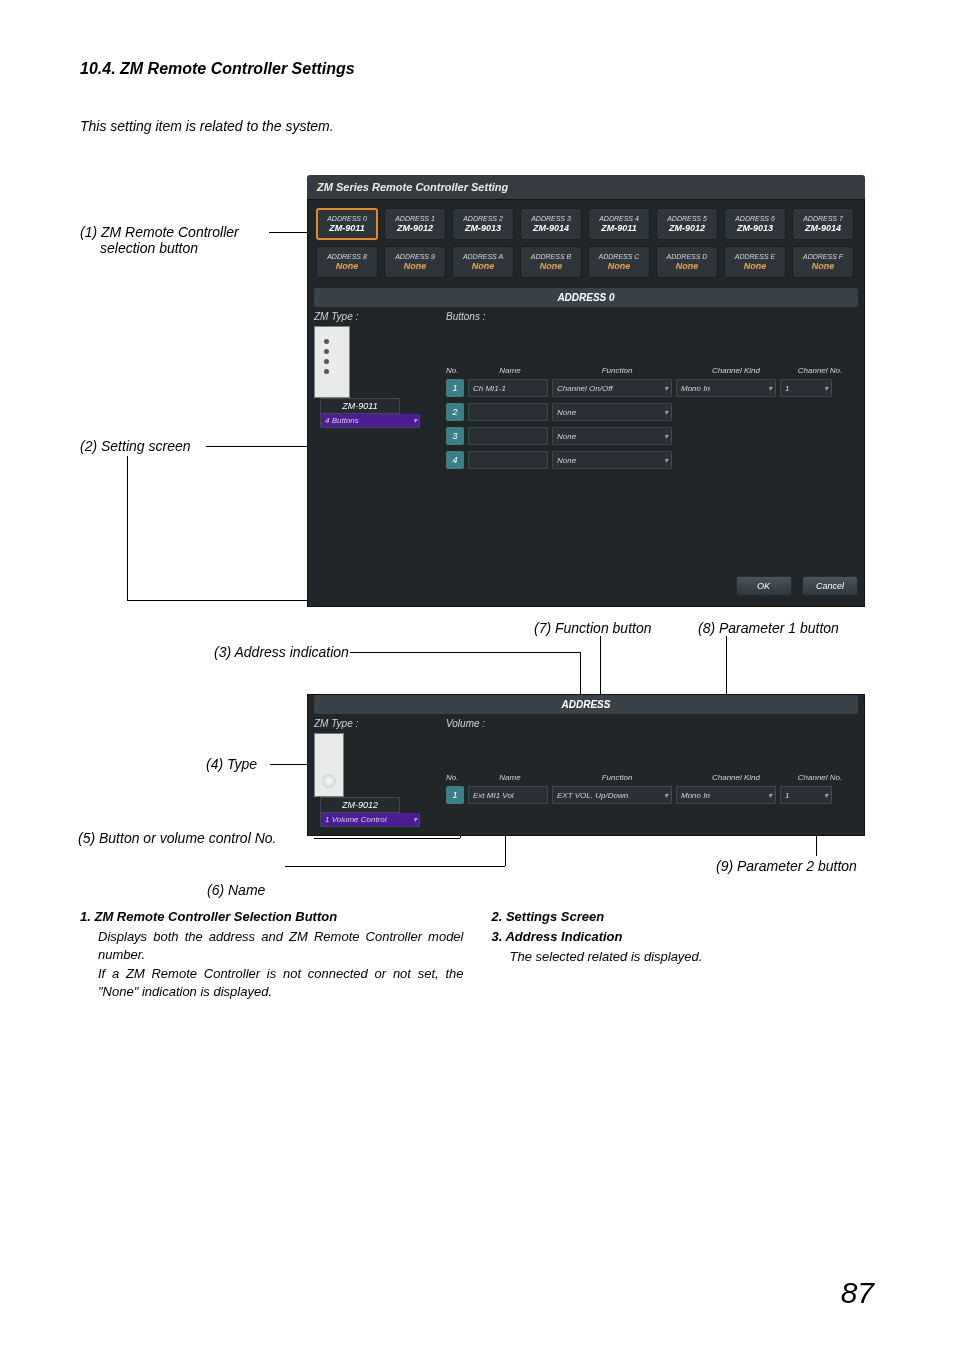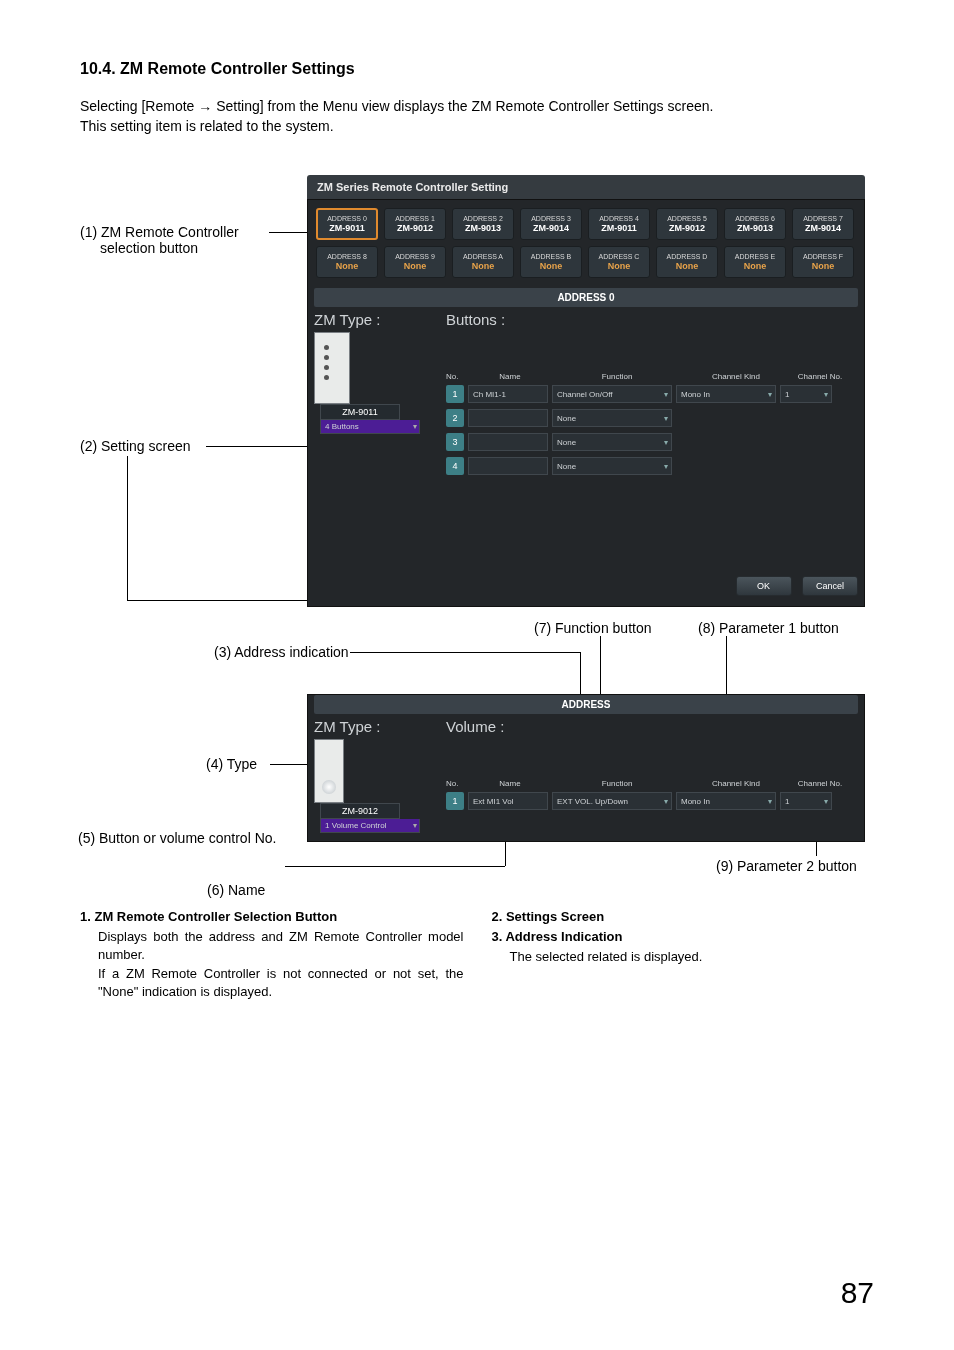--- a/index.html
+++ b/index.html
@@ -1,17 +1,17 @@
 <!DOCTYPE html>
 <html><head>
 <meta charset="utf-8">
 <style>
   * { box-sizing: border-box; margin: 0; padding: 0; }
   html, body { width: 954px; height: 1350px; background: #fff; font-family: Arial, Helvetica, sans-serif; color: #000; }
-  .page { position: relative; width: 954px; height: 1350px; padding: 60px 80px 40px 80px; }
+  .page { position: relative; width: 954px; height: 1350px; padding: 60px 80px 40px 80px; font-style: italic; }
 
   .section-title { font-size: 16px; font-weight: bold; margin-bottom: 18px; }
   .intro { font-size: 14px; line-height: 1.45; margin-bottom: 14px; }
 
   
   .callout { position: absolute; font-size: 14px; color: #000; }
   .leader { position: absolute; background: #000; }
 
   
   .shot { position: absolute; left: 307px; top: 175px; width: 558px; }
@@ -22,21 +22,21 @@
   .addr-btn { width: 62px; height: 32px; background: #2e363c; border: 1px solid #1a1e21; border-radius: 3px; display: flex; flex-direction: column; align-items: center; justify-content: center; }
   .addr-btn.sel { border: 2px solid #e08a2e; }
   .addr-top { color: #d9d9d9; font-size: 7px; line-height: 1; margin-bottom: 2px; }
   .addr-bot { color: #fff; font-size: 9px; font-weight: bold; line-height: 1; }
   .addr-bot.orange { color: #e8a34a; }
 
   .addr-indic { background: #3a4249; color: #fff; font-size: 10px; font-weight: bold; text-align: center; padding: 4px 0; margin: 6px 0 4px 0; border-radius: 2px; }
 
   .settings-area { display: flex; gap: 4px; min-height: 210px; }
   .left-col { width: 128px; }
-  .zm-type-lbl { color: #cfd3d6; font-size: 15px; margin-bottom: 4px; }
+  .zm-type-lbl { color: #cfd3d6; font-size: 10px; margin-bottom: 4px; }
   .dev-img { width: 36px; height: 72px; background: #e9ebea; border: 1px solid #7a7f84; display: inline-block; vertical-align: top; position: relative; }
   .dev-dot { width: 5px; height: 5px; border-radius: 50%; background: #555; position: absolute; left: 9px; }
   .type-box { display: inline-block; vertical-align: top; margin-left: 6px; }
   .type-name { width: 80px; background: #242a2f; color: #fff; font-size: 9px; text-align: center; padding: 2px 0; border: 1px solid #40474d; }
   .type-sel { width: 100px; background: #4c1d95; color: #cfd3d6; font-size: 8px; text-align: left; padding: 2px 4px; border: 1px solid #40474d; border-top: 0; position: relative; }
   .type-sel .dd { position: absolute; right: 2px; top: 2px; font-size: 8px; color: #aaa; }
 
   .right-col { flex: 1; }
   .btns-header { display: flex; color: #cfd3d6; font-size: 8px; margin-bottom: 4px; margin-top: 44px; }
   .hdr-no { width: 22px; }
@@ -73,21 +73,21 @@
 
   .page-num { position: absolute; right: 80px; bottom: 40px; font-size: 30px; }
 </style>
 </head>
 <body>
 
 <div class="page">
 
   <div class="section-title">10.4. ZM Remote Controller Settings</div>
   <div class="intro">
-    <span>Selecting [Remote → Setting] from the Menu view displays the ZM Remote Controller Settings screen.</span><br>
+    <br>
     <span>This setting item is related to the system.</span>
   </div>
 
   <div class="callout" style="left:80px; top:224px;">
     <span>(1) ZM Remote Controller</span><br>
     <span style="padding-left:20px;">selection button</span>
   </div>
   <div class="leader" style="left:269px; top:232px; width:40px; height:1px;"></div>
 
   <div class="callout" style="left:80px; top:438px;">(2) Setting screen</div>

